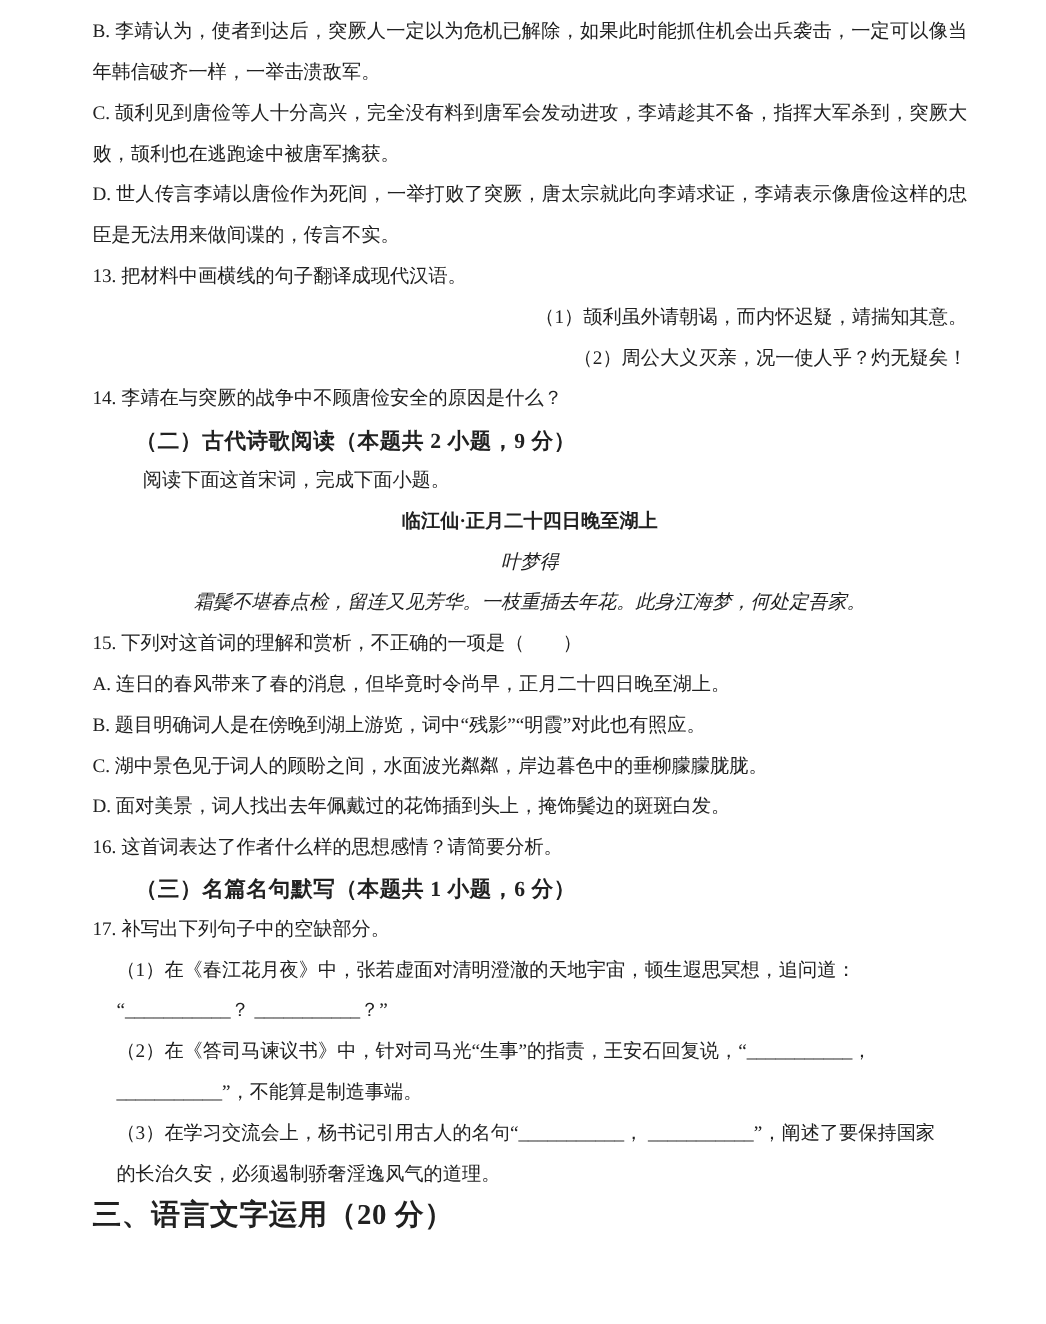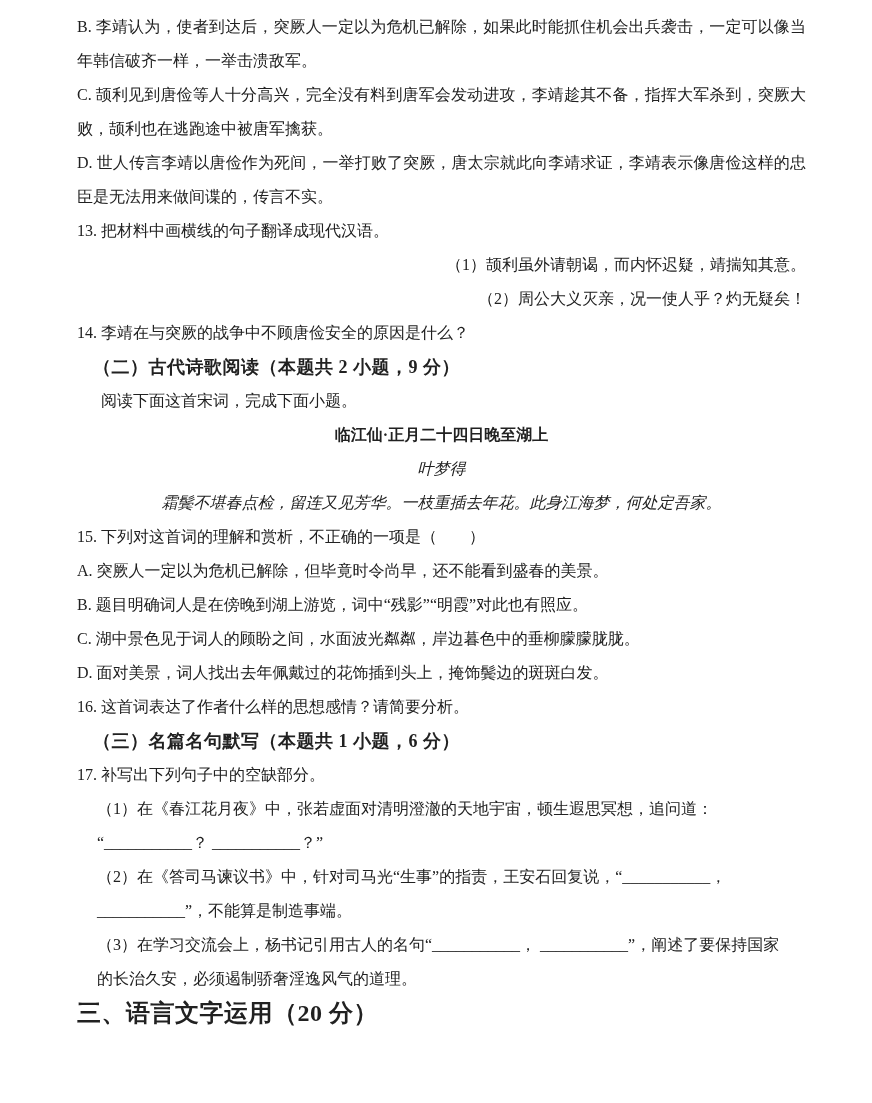--- a/index.html
+++ b/index.html
@@ -32,26 +32,26 @@
   }
   .sub1 {
     margin-left: 8px;
     text-align: right;
   }
   .sub2 {
     margin-left: 20px;
     white-space: nowrap;
   }
   .para-indent {
-    margin-left: 24px;
+    margin-left: 42px;
   }
   .heading {
     font-size: 18px;
     font-weight: bold;
-    margin-left: 16px;
+    margin-left: 36px;
     letter-spacing: 0.5px;
   }
   .heading-main {
     font-size: 24px;
     font-weight: bold;
     letter-spacing: 0.5px;
   }
   .center {
     text-align: center;
   }
@@ -79,21 +79,21 @@
   <div class="line">14. 李靖在与突厥的战争中不顾唐俭安全的原因是什么？</div>
 
   <div class="line heading">（二）古代诗歌阅读（本题共 2 小题，9 分）</div>
   <div class="line para-indent">阅读下面这首宋词，完成下面小题。</div>
 
   <div class="line center poem-title">临江仙·正月二十四日晚至湖上</div>
   <div class="line center kai">叶梦得</div>
   <div class="line center kai">霜鬓不堪春点检，留连又见芳华。一枝重插去年花。此身江海梦，何处定吾家。</div>
 
   <div class="line">15. 下列对这首词的理解和赏析，不正确的一项是（　　）</div>
-  <div class="line">A. 突厥人一定以为危机已解除，但毕竟时令尚早，还不能看到盛春的美景。</div>
+  <div class="line">A. 连日的春风带来了春的消息，但毕竟时令尚早，正月二十四日晚至湖上。</div>
   <div class="line">B. 题目明确词人是在傍晚到湖上游览，词中“残影”“明霞”对此也有照应。</div>
   <div class="line">C. 湖中景色见于词人的顾盼之间，水面波光粼粼，岸边暮色中的垂柳朦朦胧胧。</div>
   <div class="line">D. 面对美景，词人找出去年佩戴过的花饰插到头上，掩饰鬓边的斑斑白发。</div>
 
   <div class="line">16. 这首词表达了作者什么样的思想感情？请简要分析。</div>
 
   <div class="line heading">（三）名篇名句默写（本题共 1 小题，6 分）</div>
   <div class="line">17. 补写出下列句子中的空缺部分。</div>
 
   <div class="line sub2">（1）在《春江花月夜》中，张若虚面对清明澄澈的天地宇宙，顿生遐思冥想，追问道：</div>

